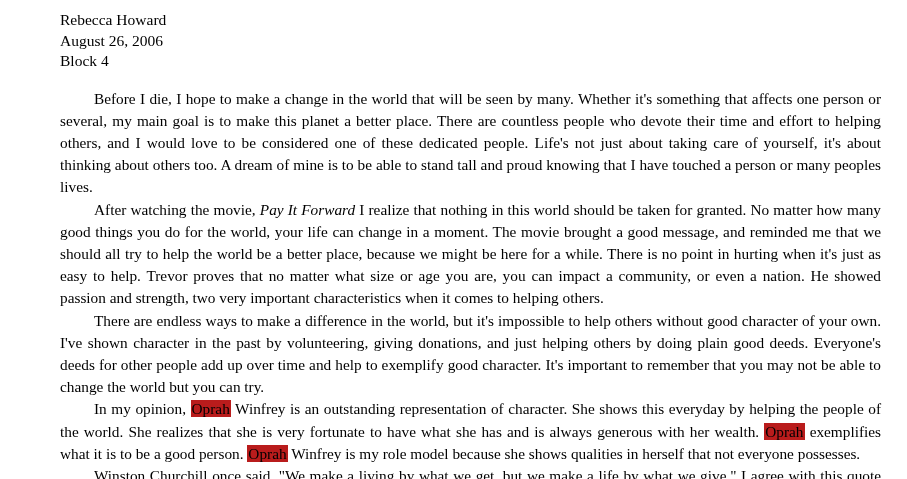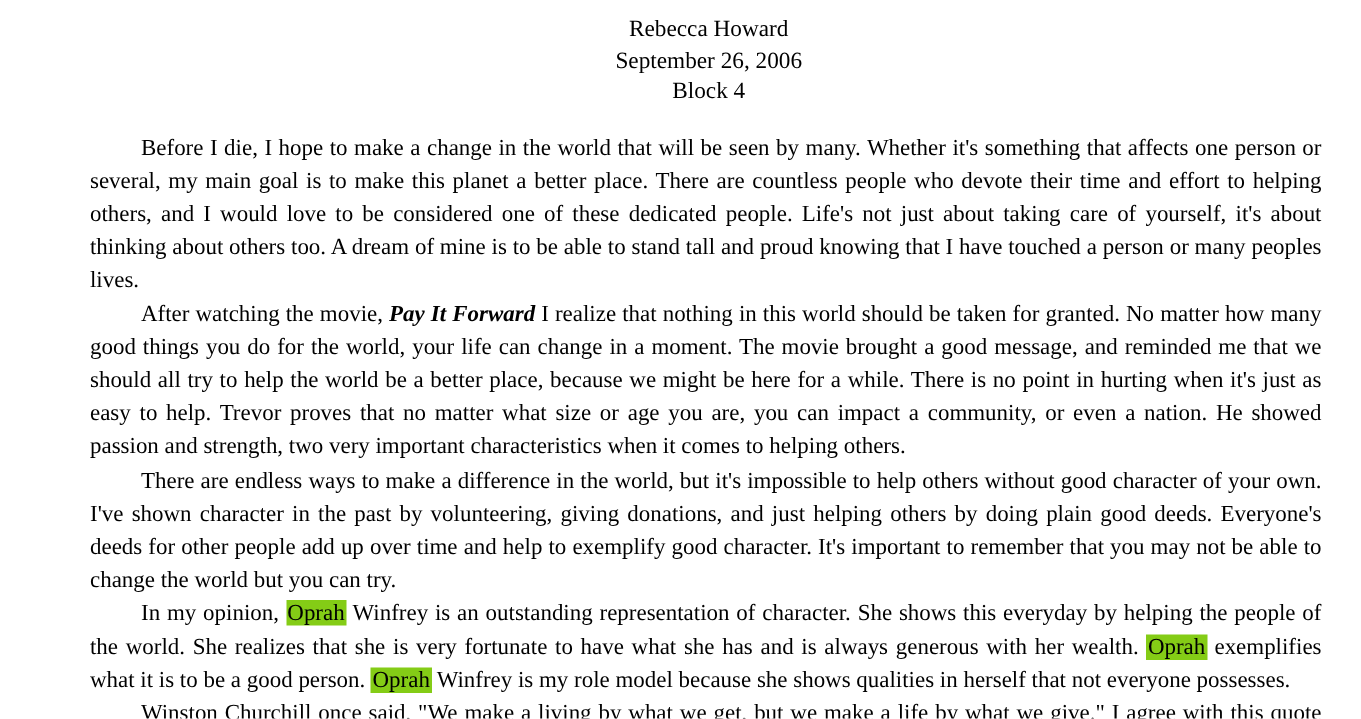--- a/index.html
+++ b/index.html
@@ -15,21 +15,21 @@
     color: #000000;
   }
   .page {
     width: 907px;
     height: 479px;
     position: relative;
     box-sizing: border-box;
     padding: 10px 12px 0 60px;
   }
   .heading {
-    text-align: center;
+    text-align: left;
     font-size: 15.5px;
     line-height: 20.5px;
     padding-right: 10px;
   }
   .heading div {
     white-space: pre;
   }
   .body-text {
     margin-top: 16px;
     font-size: 15.3px;
@@ -38,35 +38,34 @@
     text-justify: inter-word;
     padding-right: 14px;
   }
   .para {
     margin: 0;
     text-indent: 34px;
     text-align: justify;
   }
   .italic {
     font-style: italic;
-    font-weight: bold;
   }
   .hl {
-    background: #84cc16;
+    background: #b91c1c;
     padding: 0 1px;
   }
 </style>
 </head>
 <body>
 
 <div class="page">
 
   <div class="heading">
     <div>Rebecca Howard</div>
-    <div>September 26, 2006</div>
+    <div>August 26, 2006</div>
     <div>Block 4</div>
   </div>
 
   <div class="body-text" id="body-text">
       <p class="para"><span>Before I die, I hope to make a change in the world that will be seen by many.   Whether it's something that affects one person or several, my main goal is to make this planet a better place.  There are countless people who devote their time and effort to helping others, and I would love to be considered one of these dedicated people.   Life's not just about taking care of yourself, it's about thinking about others too.  A dream of mine is to be able to stand tall and proud knowing that I have touched a person or many peoples lives.</span></p>
       <p class="para"><span>After watching the movie, </span><span class="italic">Pay It Forward</span><span> I realize that nothing in this world should be taken for granted.   No matter how many good things you do for the world, your life can change in a moment.  The movie brought a good message, and reminded me that we should all try to help the world be a better place, because we might be here for a while.   There is no point in hurting when it's just as easy to help.  Trevor proves that no matter what size or age you are, you can impact a community, or even a nation.   He showed passion and strength, two very important characteristics when it comes to helping others.</span></p>
       <p class="para"><span>There are endless ways to make a difference in the world, but it's impossible to help others without good character of your own. I've shown character in the past by volunteering, giving donations, and just helping others by doing plain good deeds.  Everyone's deeds for other people add up over time and help to exemplify good character.  It's important to remember that you may not be able to change the world but you can try.</span></p>
       <p class="para"><span>In my opinion, </span><span class="hl">Oprah</span><span> Winfrey is an outstanding representation of character.   She shows this everyday by helping the people of the world.  She realizes that she is very fortunate to have what she has and is always generous with her wealth.   </span><span class="hl">Oprah</span><span> exemplifies what it is to be a good person.  </span><span class="hl">Oprah</span><span> Winfrey is my role model because she shows qualities in herself that not everyone possesses.</span></p>
       <p class="para"><span> Winston Churchill once said, "We make a living by what we get, but we make a life by what we give."  I agree with this quote and I think that it has a lot to do with the message that </span></p>
     </div>

